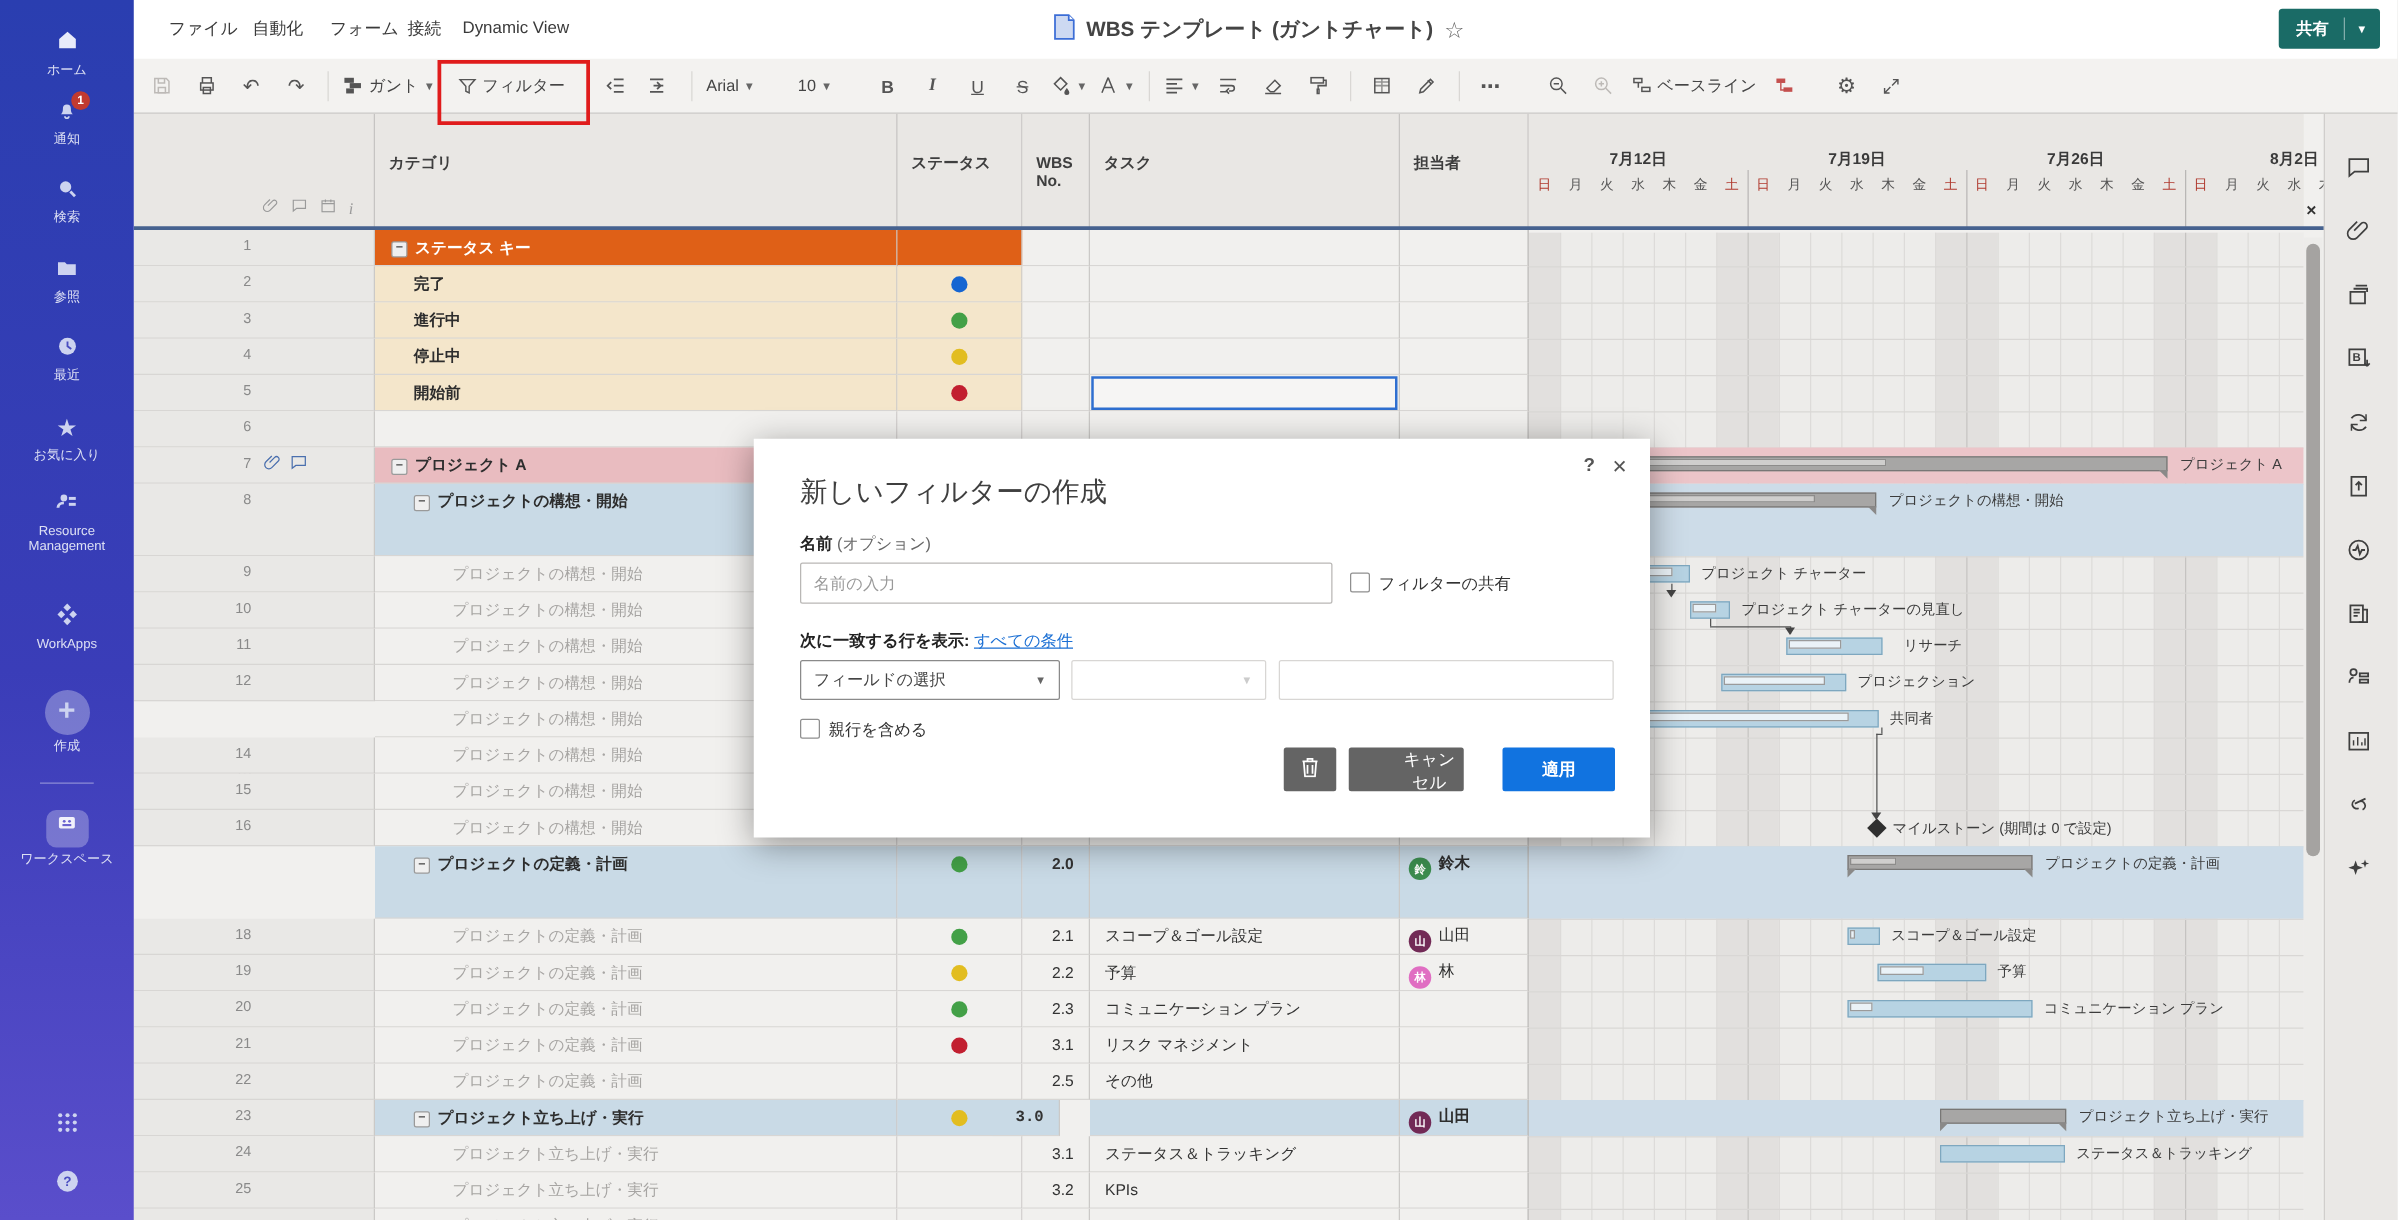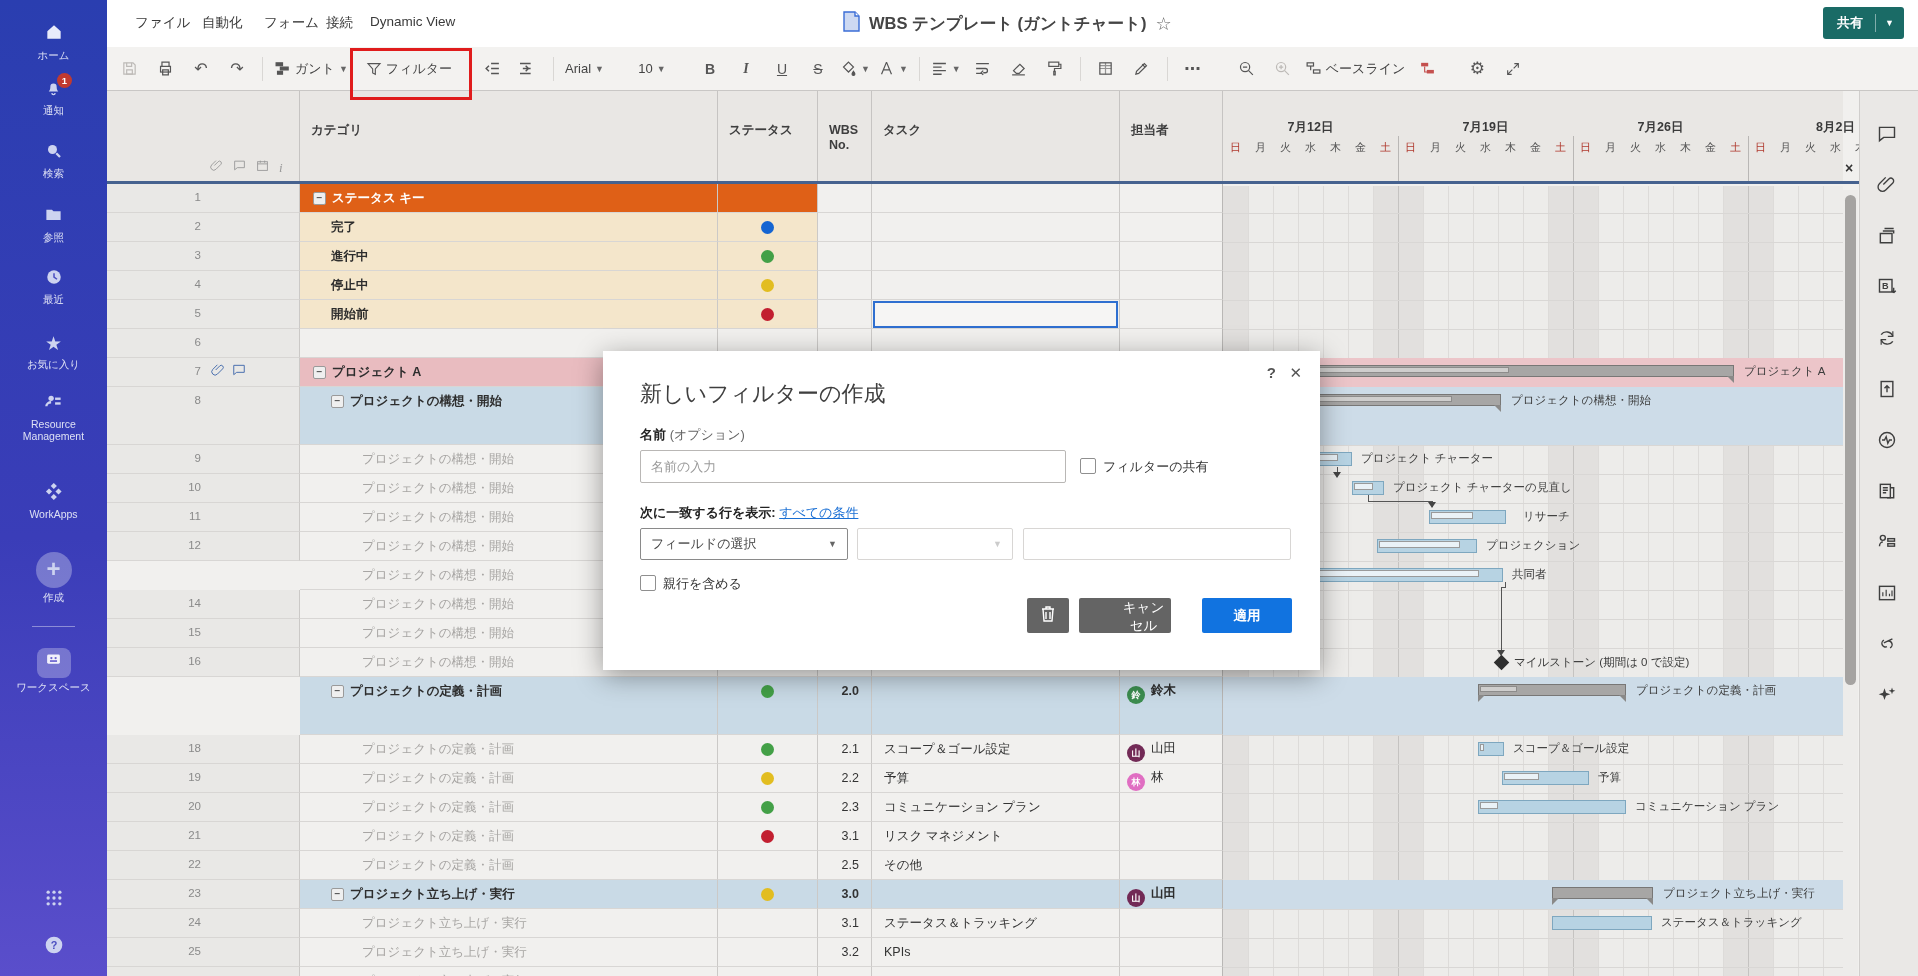--- a/index.html
+++ b/index.html
@@ -826,21 +826,21 @@
       <div class="cell" style="left: 1013px; top: 761px; width: 103px; height: 29px; background: rgb(241, 240, 238); border-right: 1px solid rgb(185, 183, 181);"></div>
       <div class="cell numcell" style="left: 0px; top: 790px; width: 193px; height: 29px;">
         <span style="position:absolute;right:98px;top:6.5px;">23</span>
       </div>
       <div class="cell" style="left: 193px; top: 790px; width: 418px; height: 29px; background: rgb(201, 218, 230); line-height: 28px;">
         <span style="position:absolute;left:31px;top:0;font-weight:bold;color:#2d2d2d;"><span class="colbtn">−</span>プロジェクト立ち上げ・実行</span>
       </div>
       <div class="cell" style="left: 611px; top: 790px; width: 100px; height: 29px; background: rgb(201, 218, 230);">
         <span class="dot" style="left:43px;top:8px;background:#e2bd20;"></span>
       </div>
-      <div class="cell" style="left: 711px; top: 790px; width: 54px; height: 29px; background: rgb(201, 218, 230); text-align: right; line-height: 28px; padding-right: 12px; font-weight: bold; color: rgb(51, 51, 51);">3.0</div>
+      <div class="cell" style="left: 687px; top: 790px; width: 54px; height: 29px; background: rgb(201, 218, 230); text-align: right; line-height: 28px; padding-right: 12px; font-weight: bold; color: rgb(51, 51, 51); font-family: Liberation Mono, monospace;">3.0</div>
       <div class="cell" style="left: 765px; top: 790px; width: 248px; height: 29px; background: rgb(201, 218, 230); line-height: 28px; padding-left: 12px; color: rgb(51, 51, 51);"></div>
       <div class="cell" style="left: 1013px; top: 790px; width: 103px; height: 29px; background: rgb(201, 218, 230); border-right: 1px solid rgb(185, 183, 181);">
         <span style="position:absolute;left:7px;top:5px;"><span class="avatar" style="background:#722a56;">山</span><span style="font-weight:bold;color:#2d2d2d;">山田</span></span>
       </div>
       <div class="cell numcell" style="left: 0px; top: 819px; width: 193px; height: 29px;">
         <span style="position:absolute;right:98px;top:6.5px;">24</span>
       </div>
       <div class="cell" style="left: 193px; top: 819px; width: 418px; height: 29px; background: rgb(241, 240, 238); line-height: 28px;">
         <span style="position:absolute;left:62px;top:0;font-weight:normal;color:#a7a5a3;">プロジェクト立ち上げ・実行</span>
       </div>

